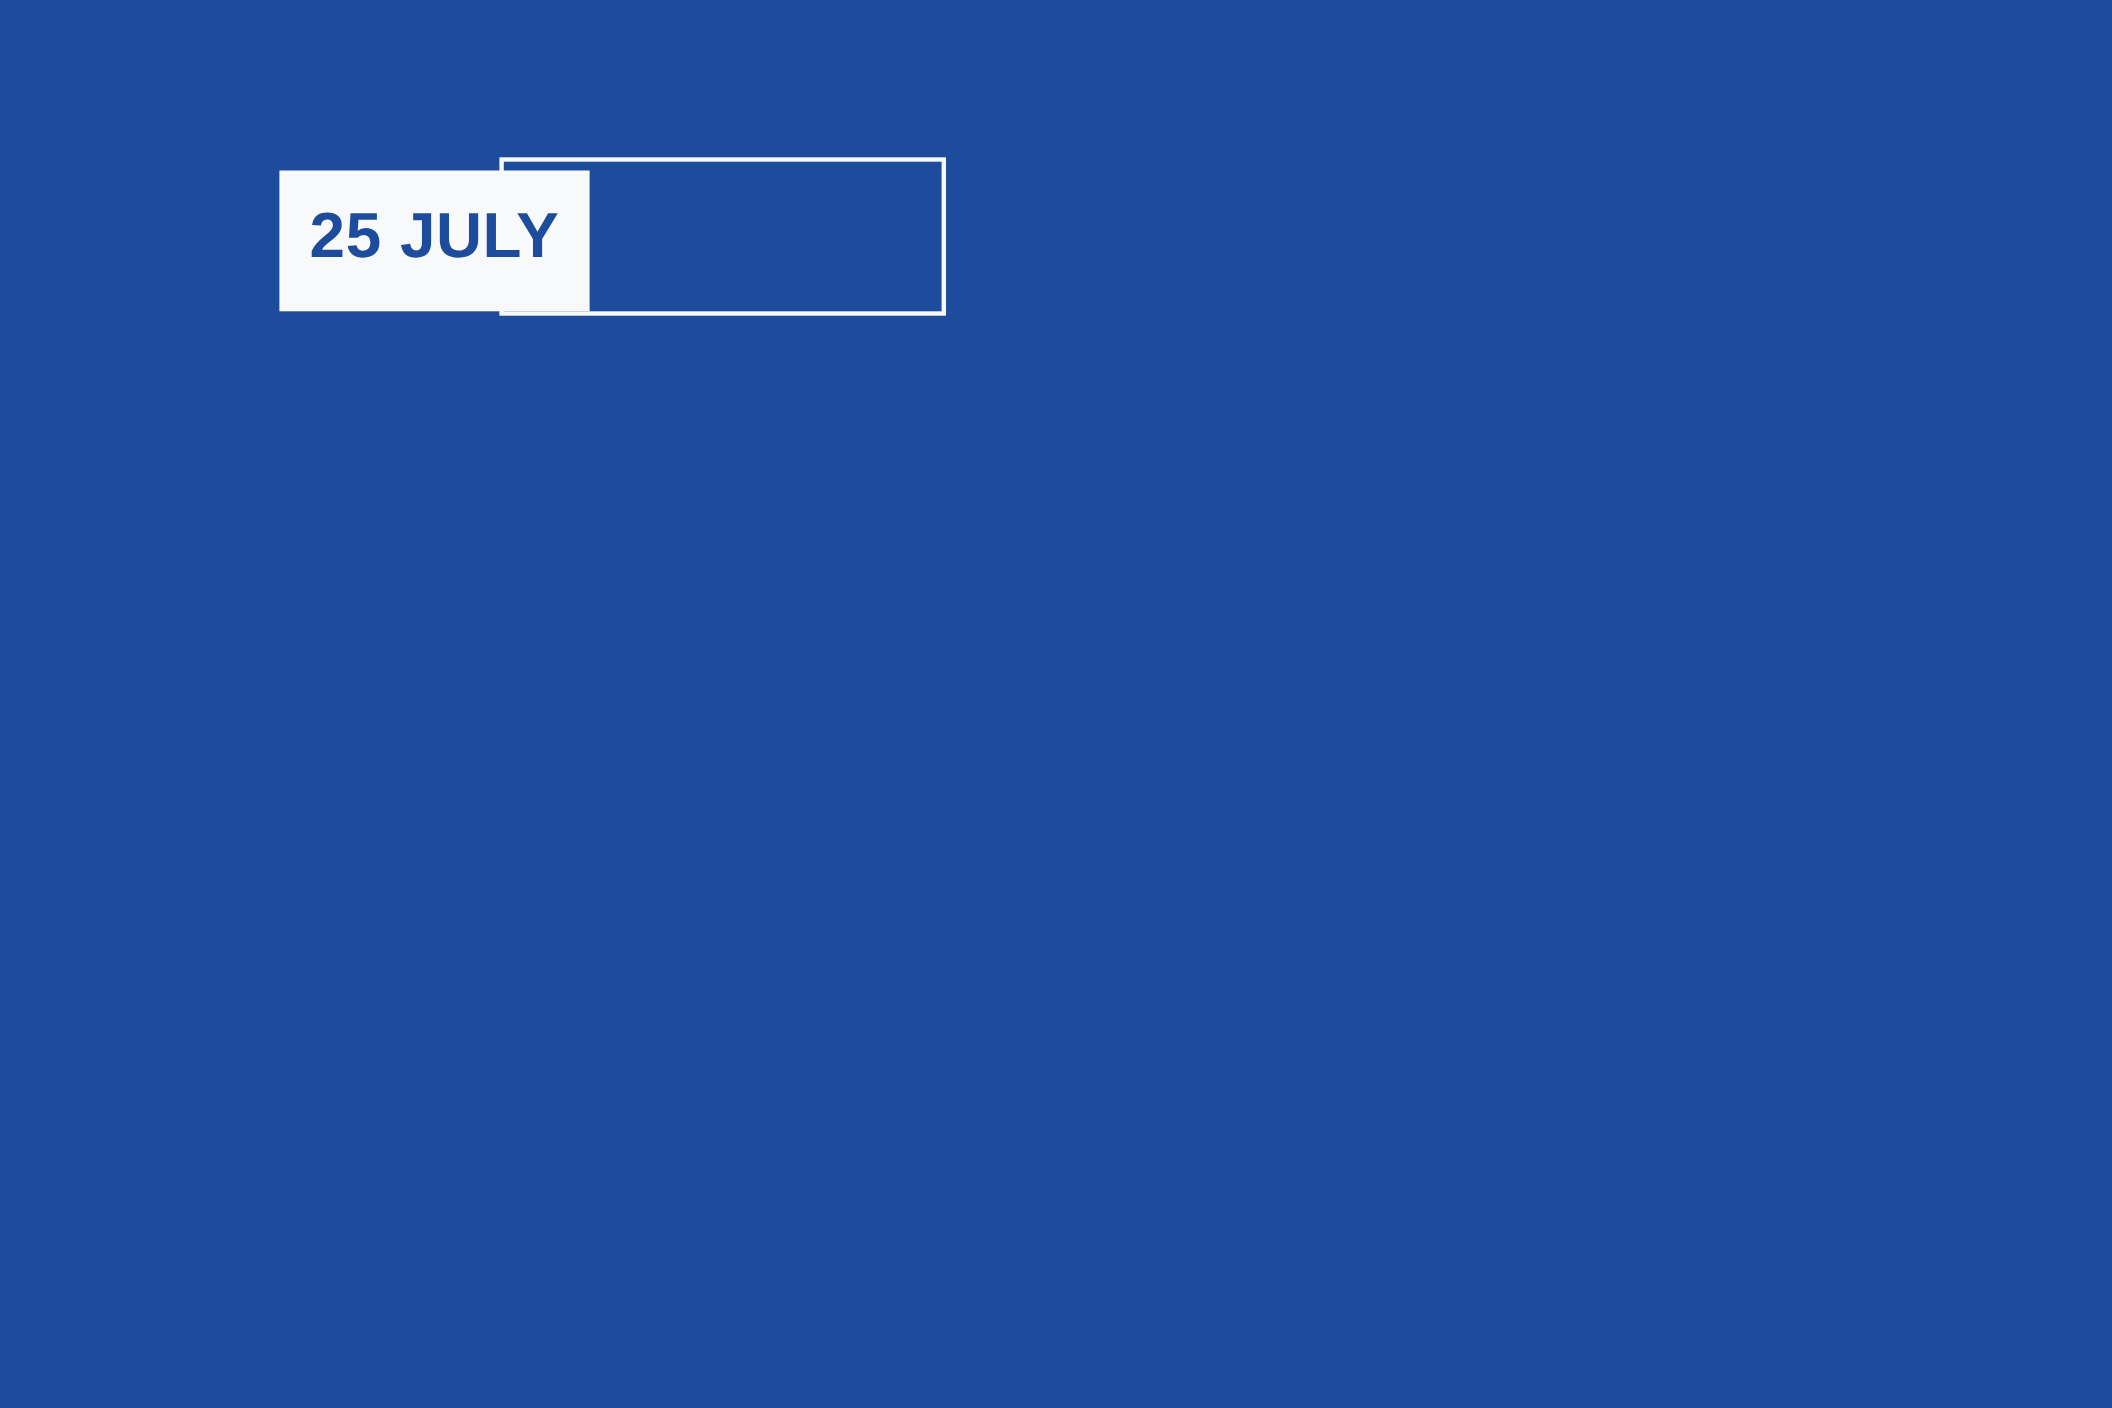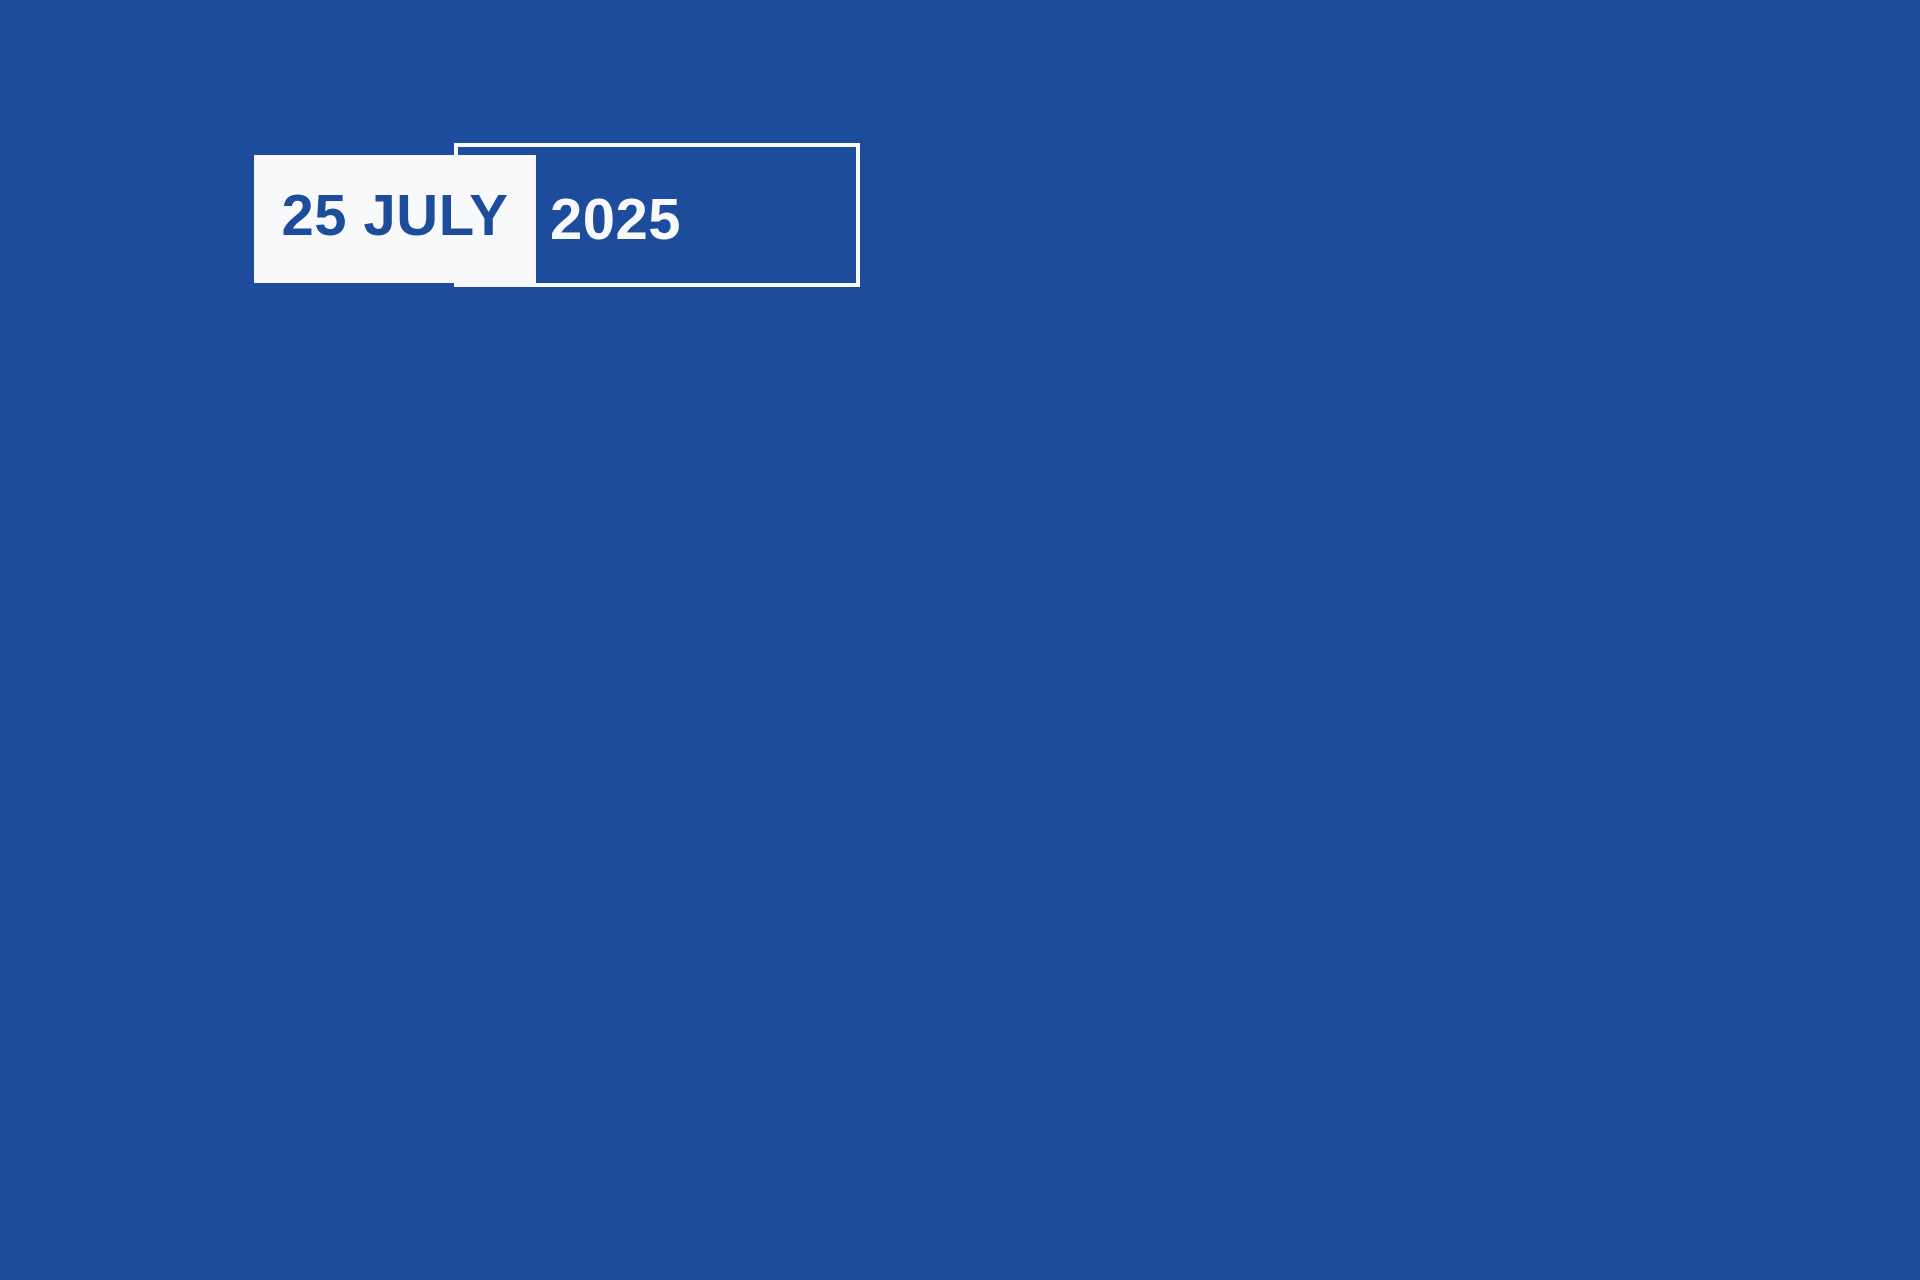--- a/index.html
+++ b/index.html
@@ -113,17 +113,16 @@
 </style>
 </head>
 <body>
 
 <div id="poster">
 
   <div id="date-badge">
     <div class="badge-outline-box"></div>
     <div class="badge-solid-box"></div>
     <div class="badge-day">25 JULY</div>
-    <div class="badge-year">2025</div>
   </div>
 
 
 </div>
 
 </body></html>

